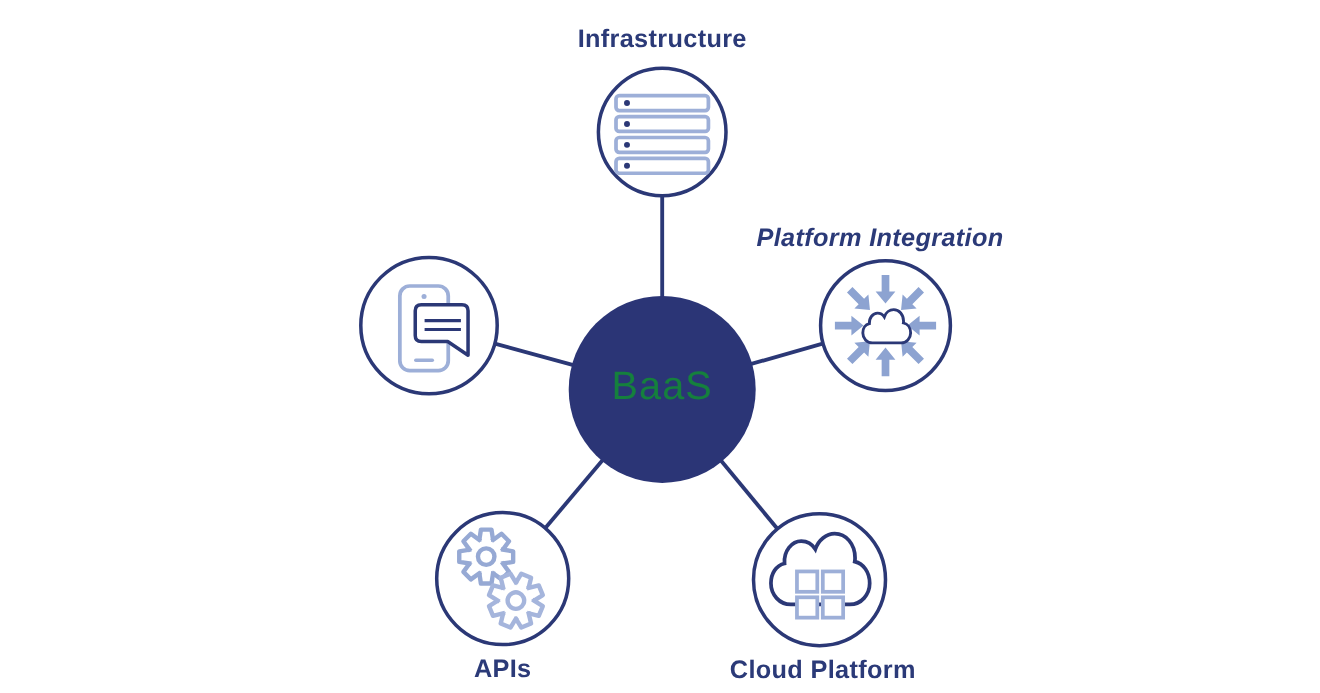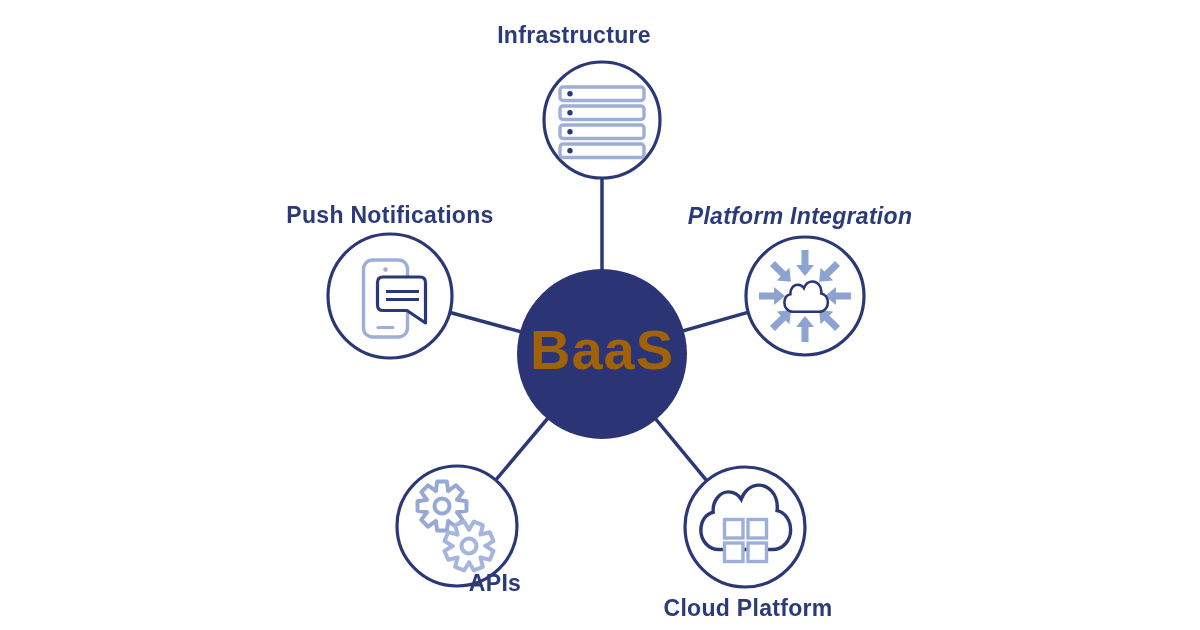--- a/index.html
+++ b/index.html
@@ -28,24 +28,24 @@
     letter-spacing: 0.3px;
     color: #2b3a78;
     white-space: nowrap;
     user-select: none;
   }
   .center-label {
     position: absolute;
     left: 602px;
     top: 352px;
     transform: translate(-50%, -54%);
-    font-weight: bold;
-    font-size: 56px;
+    font-weight: normal;
+    font-size: 36px;
     letter-spacing: 1px;
-    color: #a16207;
+    color: #15803d;
     white-space: nowrap;
     user-select: none;
   }
 </style>
 </head>
 <body>
 
 <div class="canvas">
 
   <svg class="diagram-svg" width="1200" height="630" viewBox="0 0 1200 630">
@@ -130,21 +130,20 @@
         <rect x="724.5" y="519.5" width="18.5" height="18.5"></rect>
         <rect x="748" y="519.5" width="18.5" height="18.5"></rect>
         <rect x="724.5" y="543" width="18.5" height="18.5"></rect>
         <rect x="748" y="543" width="18.5" height="18.5"></rect>
       </g>
     </g>
 
     <circle cx="602" cy="354" r="85" fill="#2b3576"></circle>
   </svg>
 
-  <div class="node-label" style="left:574px; top:22px;">Infrastructure</div>
-  <div class="node-label" style="left:390px; top:202px;">Push Notifications</div>
+  <div class="node-label" style="left:602px; top:22px;">Infrastructure</div>
   <div class="node-label" style="left:800px; top:203px;font-style:italic;">Platform Integration</div>
-  <div class="node-label" style="left:457px; top:570px;margin-left:38px;">APIs</div>
+  <div class="node-label" style="left:457px; top:594px;">APIs</div>
   <div class="node-label" style="left:748px; top:595px;">Cloud Platform</div>
 
   <div class="center-label">BaaS</div>
 
 </div>
 
 </body></html>

